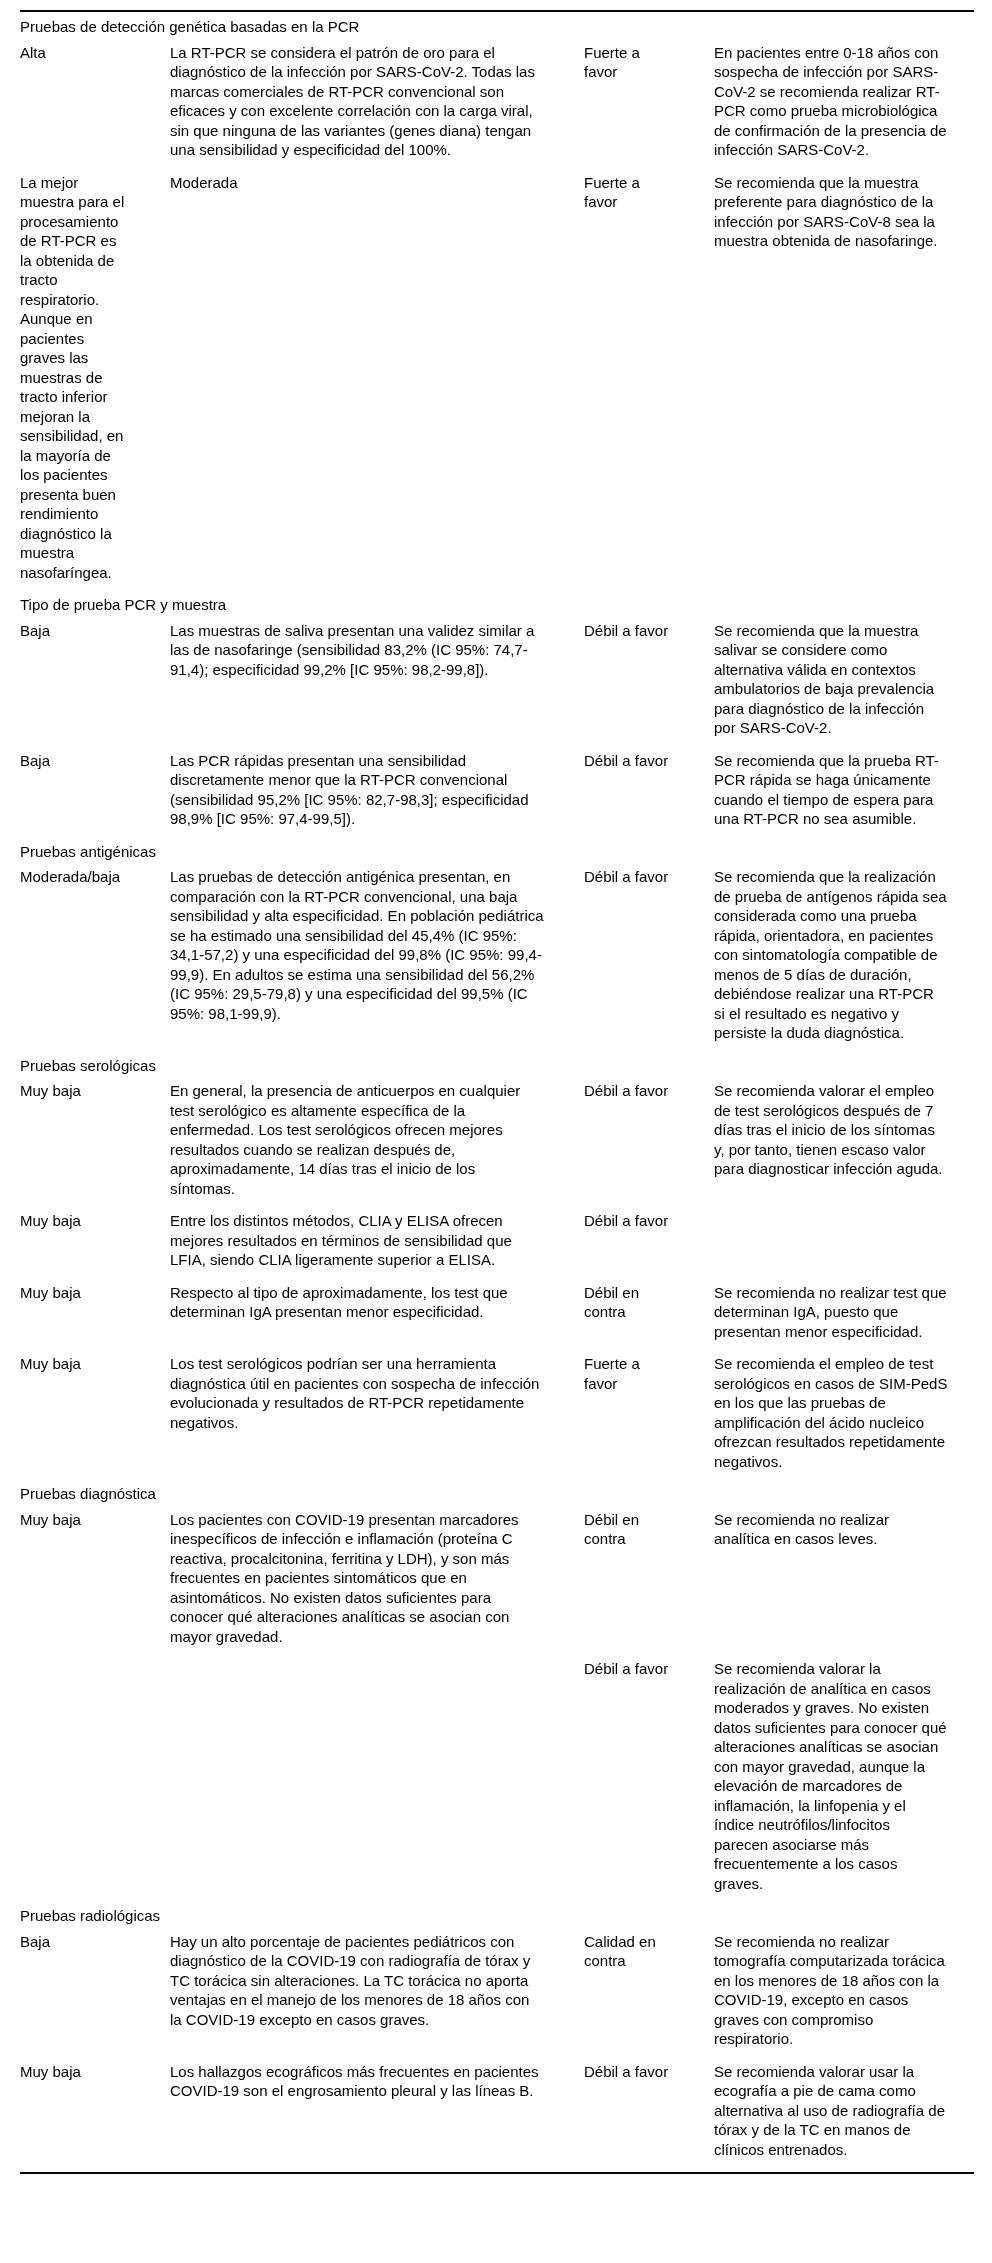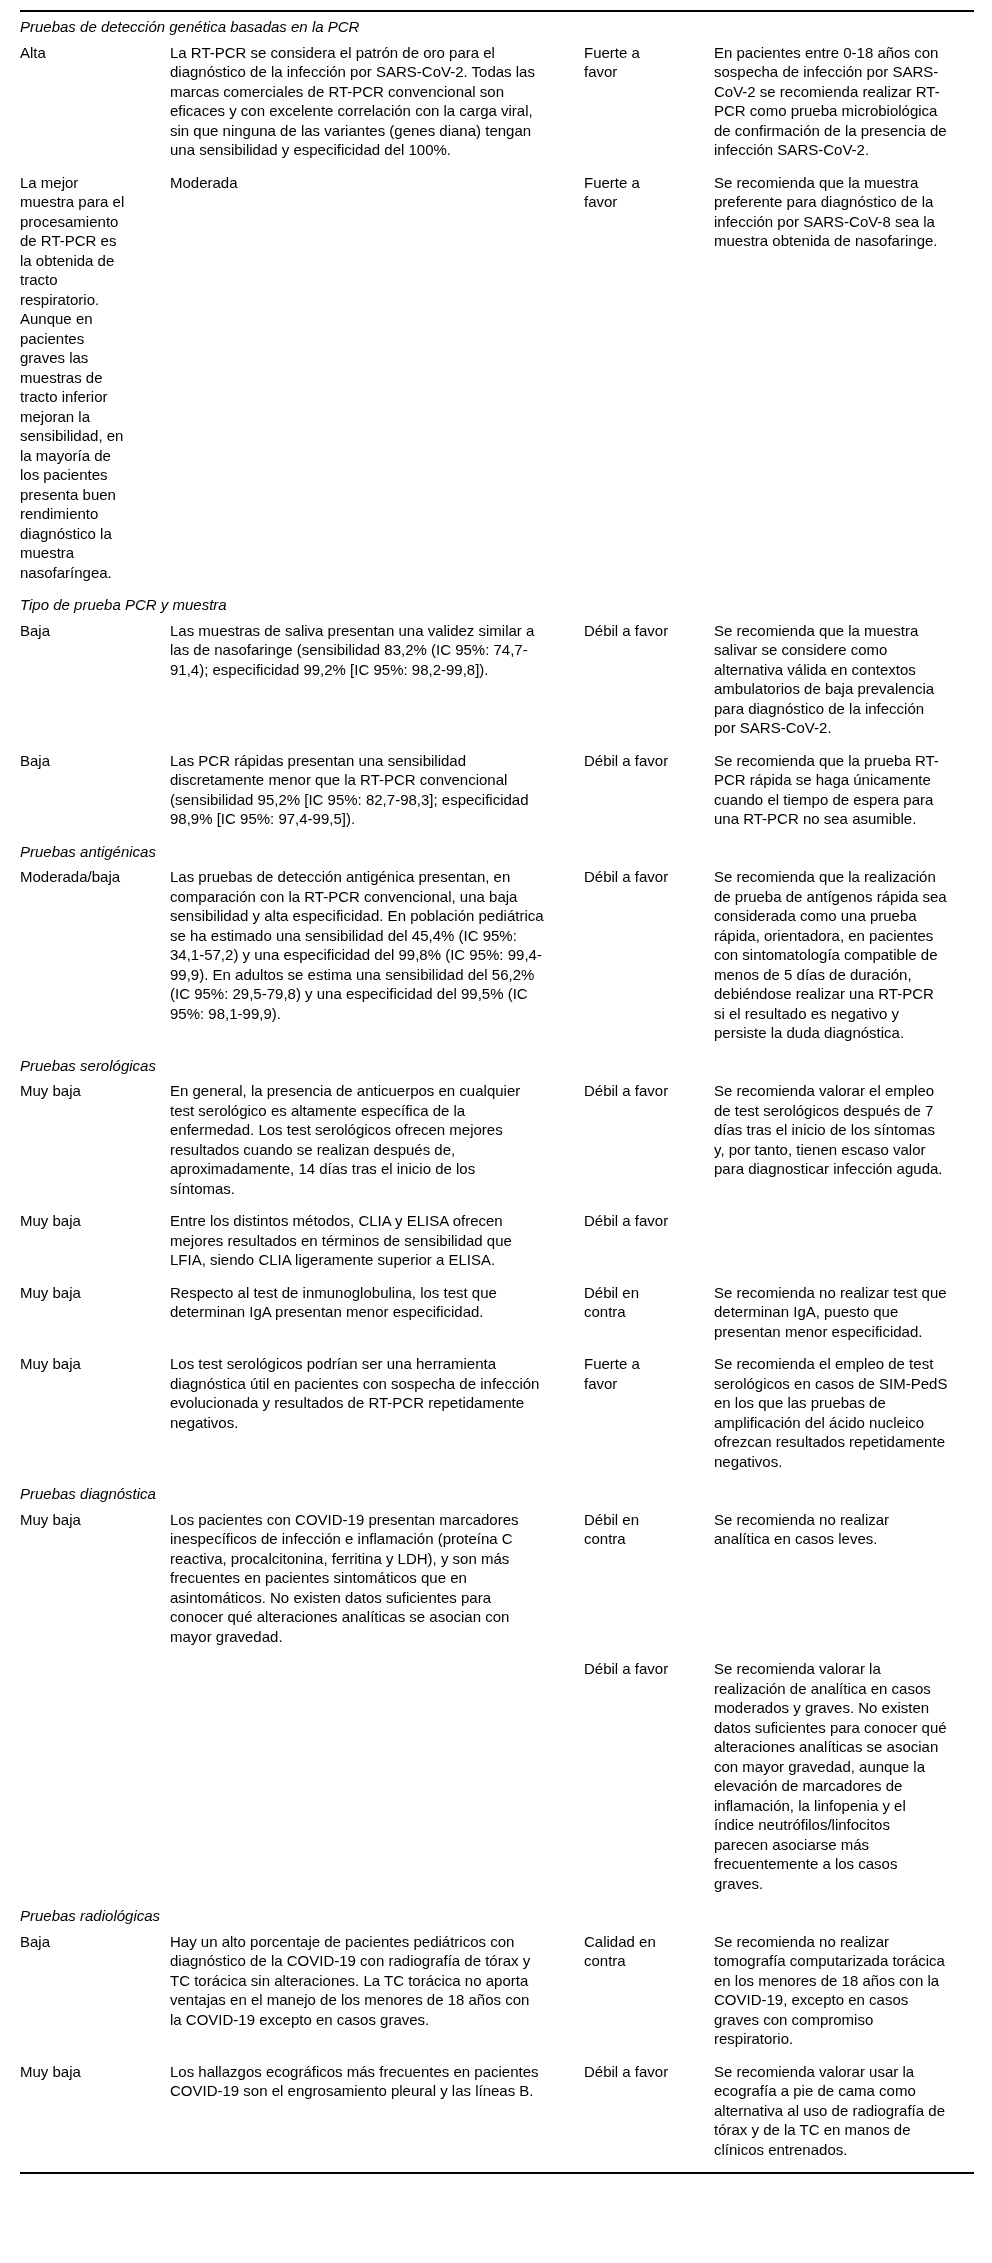--- a/index.html
+++ b/index.html
@@ -29,21 +29,20 @@
     grid-template-columns: 150px 414px 130px 260px;
     margin: 0 0 13px 0;
   }
   .cell { padding-right: 18px; }
   .c-summary  { padding-right: 40px; }
   .c-strength { padding-right: 38px; }
   .c-rec      { padding-right: 26px; }
   .section-row { margin: 5px 0 6px 0; }
   .section-label {
     grid-column: 1 / -1;
-    font-style: italic;
   }
 </style>
 </head>
 <body>
 
 <div class="page">
   <div class="evtable">
 
 
     <div class="row section-row">
@@ -105,21 +104,21 @@
     </div>
 
     <div class="row">
       <div class="cell c-quality">Muy baja</div>
       <div class="cell c-summary">Entre los distintos métodos, CLIA y ELISA ofrecen mejores resultados en términos de sensibilidad que LFIA, siendo CLIA ligeramente superior a ELISA.</div>
       <div class="cell c-strength">Débil a favor</div>
     </div>
 
     <div class="row">
       <div class="cell c-quality">Muy baja</div>
-      <div class="cell c-summary">Respecto al test de inmunoglobulina, los test que determinan IgA presentan menor especificidad.</div>
+      <div class="cell c-summary">Respecto al tipo de aproximadamente, los test que determinan IgA presentan menor especificidad.</div>
       <div class="cell c-strength">Débil en contra</div>
       <div class="cell c-rec">Se recomienda no realizar test que determinan IgA, puesto que presentan menor especificidad.</div>
     </div>
 
     <div class="row">
       <div class="cell c-quality">Muy baja</div>
       <div class="cell c-summary">Los test serológicos podrían ser una herramienta diagnóstica útil en pacientes con sospecha de infección evolucionada y resultados de RT-PCR repetidamente negativos.</div>
       <div class="cell c-strength">Fuerte a favor</div>
       <div class="cell c-rec">Se recomienda el empleo de test serológicos en casos de SIM-PedS en los que las pruebas de amplificación del ácido nucleico ofrezcan resultados repetidamente negativos.</div>
     </div>

